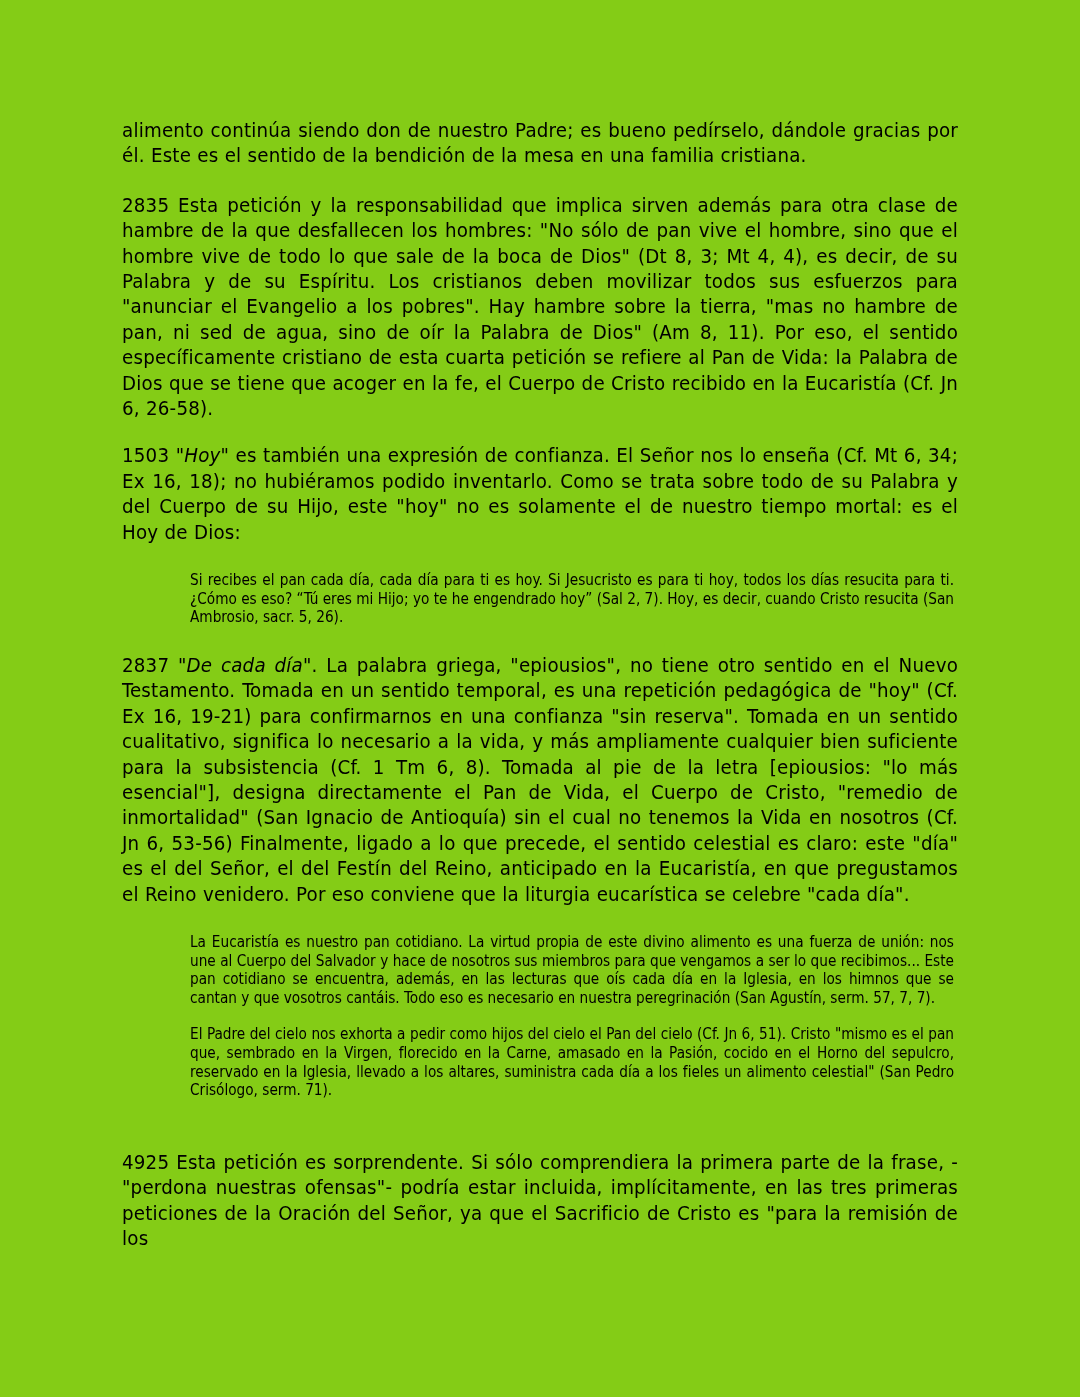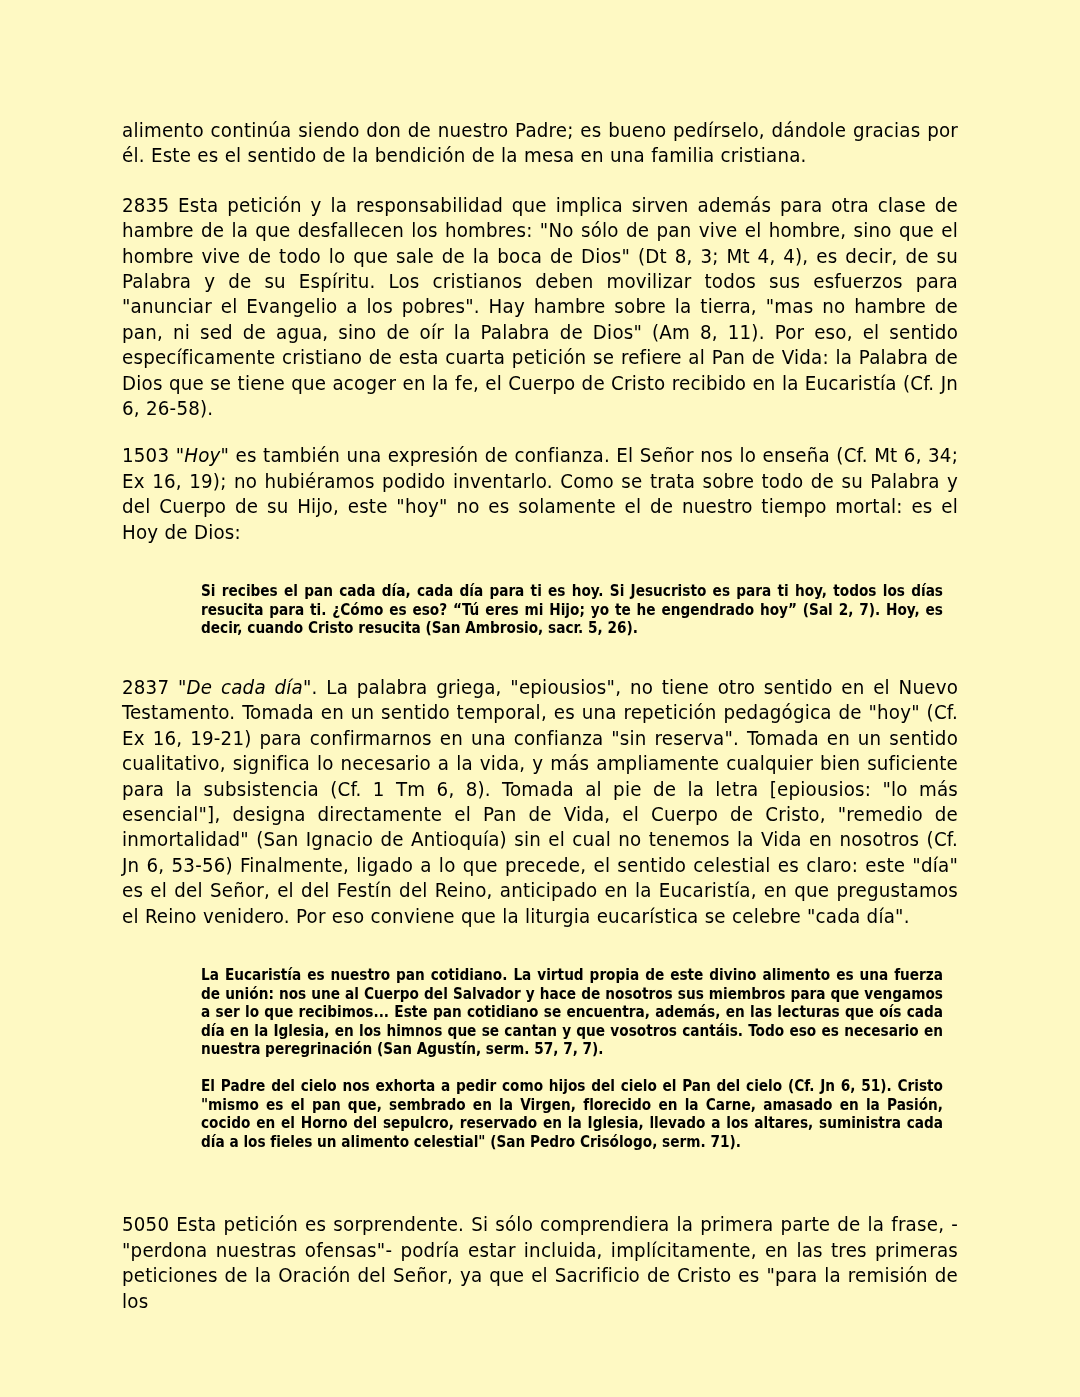--- a/index.html
+++ b/index.html
@@ -12,21 +12,21 @@
     font-family: "Liberation Sans Narrow", "DejaVu Sans Condensed", "Liberation Sans", sans-serif;
     color: #000000;
     -webkit-font-smoothing: antialiased;
   }
 
   .page {
     position: relative;
     width: 1080px;
     height: 1397px;
     margin: 0 auto;
-    background: #fef9c3;
+    background: #84cc16;
     overflow: hidden;
     box-sizing: border-box;
   }
 
   .content {
     position: absolute;
     left: 122px;
     top: 118px;
     width: 836px;
   }
@@ -43,23 +43,22 @@
     word-spacing: 0.01em;
   }
   .para.no-justify-last {
     text-align-last: left;
   }
   .gap-md { height: 22px; }
   .gap-lg { height: 24px; }
 
   
   .quote-block {
-    margin: 15px;
+    margin: 4px;
     padding-left: 64px;
-    font-weight: bold;
   }
   .quote {
     font-size: 15.2px;
     line-height: 18.6px;
     text-align: justify;
     text-justify: inter-word;
     text-align-last: left;
     margin: 0;
     font-stretch: condensed;
   }
@@ -93,21 +92,21 @@
   <div class="content">
 
     <p class="para">alimento continúa siendo don de nuestro Padre; es bueno pedírselo, dándole gracias por él. Este es el sentido de la bendición de la mesa en una familia cristiana.</p>
 
     <div class="gap-lg"></div>
 
     <p class="para">2835 Esta petición y la responsabilidad que implica sirven además para otra clase de hambre de la que desfallecen los hombres: "No sólo de pan vive el hombre, sino que el hombre vive de todo lo que sale de la boca de Dios" (Dt 8, 3; Mt 4, 4), es decir, de su Palabra y de su Espíritu. Los cristianos deben movilizar todos sus esfuerzos para "anunciar el Evangelio a los pobres". Hay hambre sobre la tierra, "mas no hambre de pan, ni sed de agua, sino de oír la Palabra de Dios" (Am 8, 11). Por eso, el sentido específicamente cristiano de esta cuarta petición se refiere al Pan de Vida: la Palabra de Dios que se tiene que acoger en la fe, el Cuerpo de Cristo recibido en la Eucaristía (Cf. Jn 6, 26-58).</p>
 
     <div class="gap-md"></div>
 
-    <p class="para"><span>1503</span> <em class="it">"Hoy"</em><span> es también una expresión de confianza. El Señor nos lo enseña (Cf. Mt 6, 34; Ex 16, 19); no hubiéramos podido inventarlo. Como se trata sobre todo de su Palabra y del Cuerpo de su Hijo, este "hoy" no es solamente el de nuestro tiempo mortal: es el Hoy de Dios:</span></p>
+    <p class="para"><span>1503</span> <em class="it">"Hoy"</em><span> es también una expresión de confianza. El Señor nos lo enseña (Cf. Mt 6, 34; Ex 16, 18); no hubiéramos podido inventarlo. Como se trata sobre todo de su Palabra y del Cuerpo de su Hijo, este "hoy" no es solamente el de nuestro tiempo mortal: es el Hoy de Dios:</span></p>
 
     <div class="gap-md"></div>
 
     <div class="quote-block">
       <p class="quote">Si recibes el pan cada día, cada día para ti es hoy. Si Jesucristo es para ti hoy, todos los días resucita para ti. ¿Cómo es eso? “Tú eres mi Hijo; yo te he engendrado hoy” (Sal 2, 7). Hoy, es decir, cuando Cristo resucita (San Ambrosio, sacr. 5, 26).</p>
     </div>
 
     <div class="gap-md"></div>
 
     <p class="para"><span>2837</span> <em class="it">"De cada día"</em><span>. La palabra griega, "epiousios", no tiene otro sentido en el Nuevo Testamento. Tomada en un sentido temporal, es una repetición pedagógica de "hoy" (Cf. Ex 16, 19-21) para confirmarnos en una confianza "sin reserva". Tomada en un sentido cualitativo, significa lo necesario a la vida, y más ampliamente cualquier bien suficiente para la subsistencia (Cf. 1 Tm 6, 8). Tomada al pie de la letra [epiousios: "lo más esencial"], designa directamente el Pan de Vida, el Cuerpo de Cristo, "remedio de inmortalidad" (San Ignacio de Antioquía) sin el cual no tenemos la Vida en nosotros (Cf. Jn 6, 53-56) Finalmente, ligado a lo que precede, el sentido celestial es claro: este "día" es el del Señor, el del Festín del Reino, anticipado en la Eucaristía, en que pregustamos el Reino venidero. Por eso conviene que la liturgia eucarística se celebre "cada día".</span></p>
@@ -117,16 +116,16 @@
     <div class="quote-block">
       <p class="quote">La Eucaristía es nuestro pan cotidiano. La virtud propia de este divino alimento es una fuerza de unión: nos une al Cuerpo del Salvador y hace de nosotros sus miembros para que vengamos a ser lo que recibimos... Este pan cotidiano se encuentra, además, en las lecturas que oís cada día en la Iglesia, en los himnos que se cantan y que vosotros cantáis. Todo eso es necesario en nuestra peregrinación (San Agustín, serm. 57, 7, 7).</p>
       <p class="quote">El Padre del cielo nos exhorta a pedir como hijos del cielo el Pan del cielo (Cf. Jn 6, 51). Cristo "mismo es el pan que, sembrado en la Virgen, florecido en la Carne, amasado en la Pasión, cocido en el Horno del sepulcro, reservado en la Iglesia, llevado a los altares, suministra cada día a los fieles un alimento celestial" (San Pedro Crisólogo, serm. 71).</p>
     </div>
 
     <div class="gap-md"></div>
 
 
     <div class="gap-lg"></div>
 
-    <p class="para no-justify-last">5050 Esta petición es sorprendente. Si sólo comprendiera la primera parte de la frase, -"perdona nuestras ofensas"- podría estar incluida, implícitamente, en las tres primeras peticiones de la Oración del Señor, ya que el Sacrificio de Cristo es "para la remisión de los</p>
+    <p class="para no-justify-last">4925 Esta petición es sorprendente. Si sólo comprendiera la primera parte de la frase, -"perdona nuestras ofensas"- podría estar incluida, implícitamente, en las tres primeras peticiones de la Oración del Señor, ya que el Sacrificio de Cristo es "para la remisión de los</p>
 
   </div>
 </div>
 
 </body></html>

